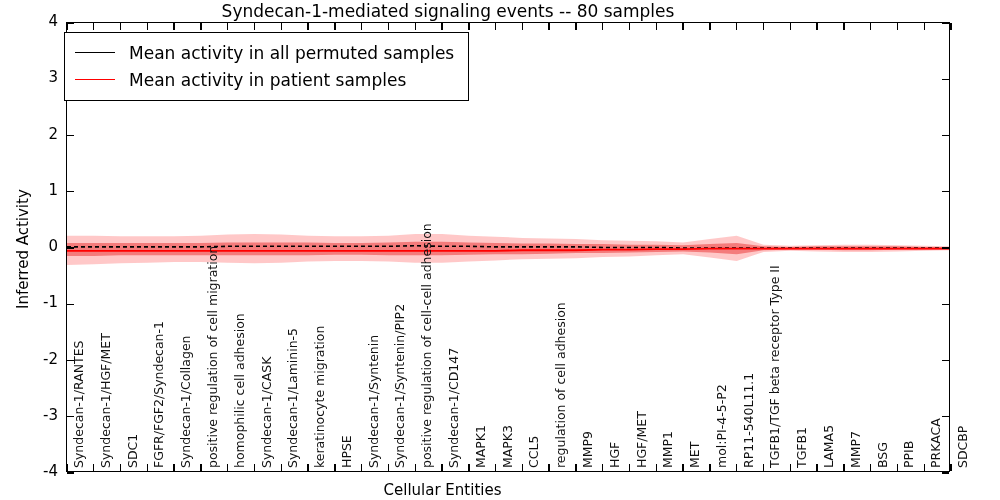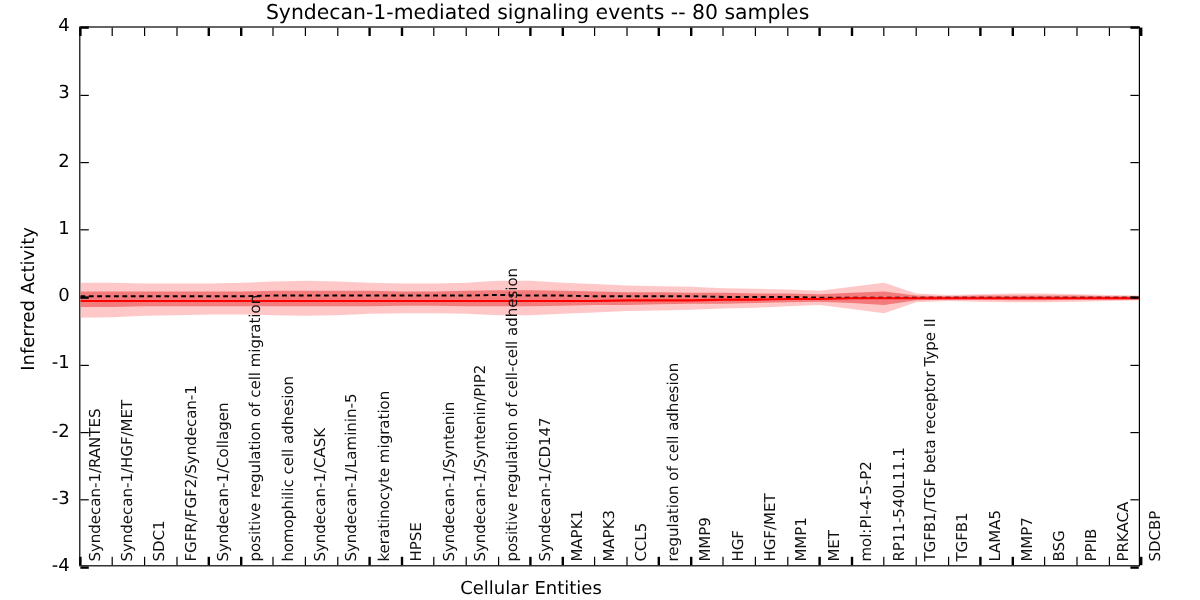--- a/index.html
+++ b/index.html
@@ -209,14 +209,24 @@
       <div class="xtick-label" style="left: 847.848px; top: 468px;">MMP7</div>
       <div class="xtick-label" style="left: 874.636px; top: 468px;">BSG</div>
       <div class="xtick-label" style="left: 901.424px; top: 468px;">PPIB</div>
       <div class="xtick-label" style="left: 928.212px; top: 468px;">PRKACA</div>
       <div class="xtick-label" style="left: 955px; top: 468px;">SDCBP</div>
     </div>
 
   <div class="ylabel" id="ylabel" style="left: 14px; top: 309px;">Inferred Activity</div>
   <div class="xlabel">Cellular Entities</div>
 
+  <div class="legend-box">
+    <div class="legend-row">
+      <span class="legend-swatch"></span>
+      <span class="legend-text">Mean activity in all permuted samples</span>
+    </div>
+    <div class="legend-row">
+      <span class="legend-swatch red"></span>
+      <span class="legend-text">Mean activity in patient samples</span>
+    </div>
+  </div>
 
 </div>
 
 </body></html>

